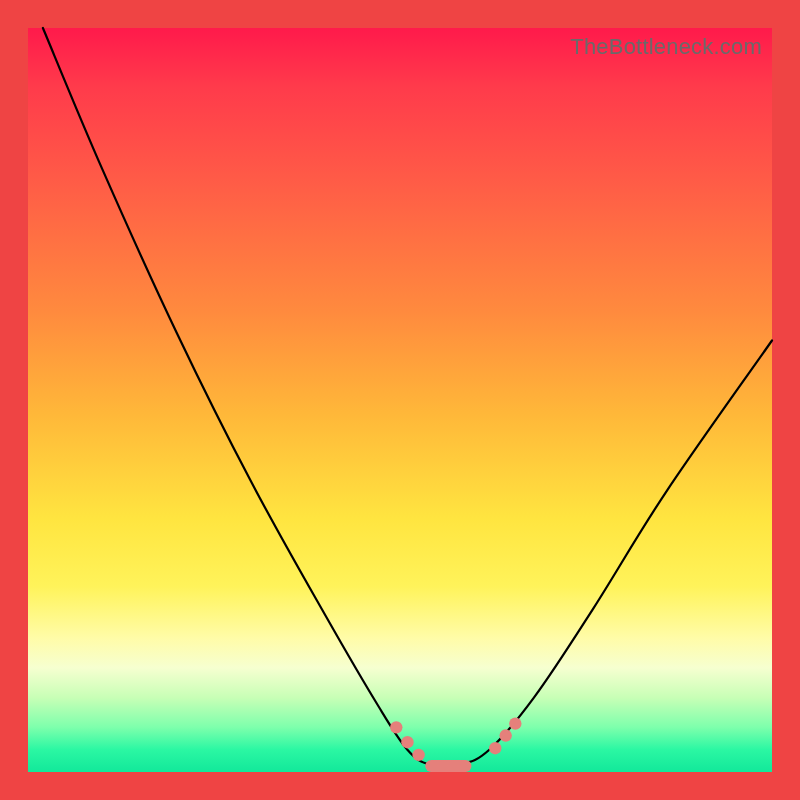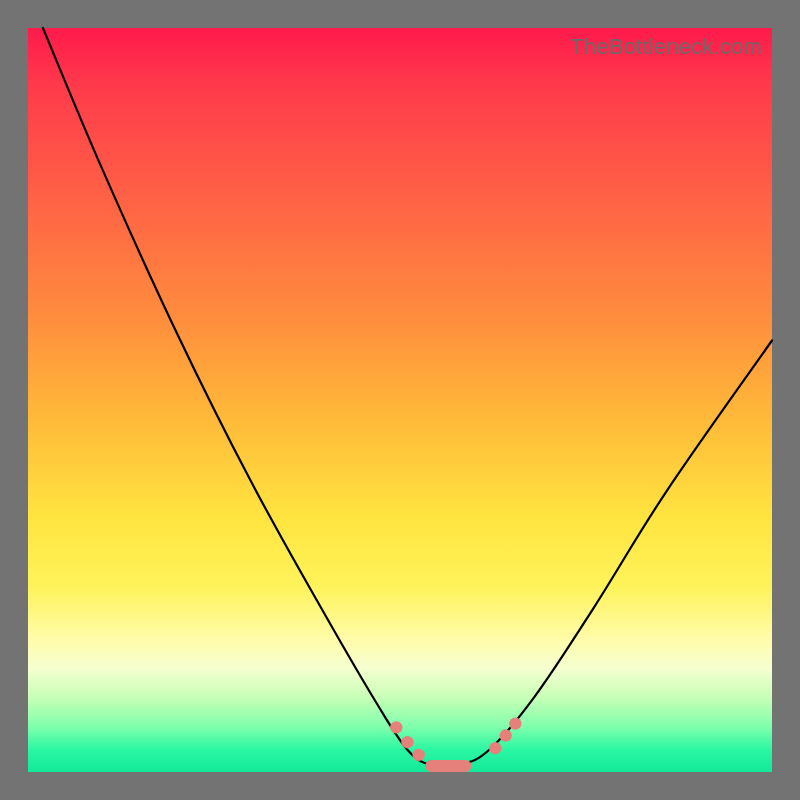--- a/index.html
+++ b/index.html
@@ -8,21 +8,21 @@
     width: 800px;
     height: 800px;
     background: #000;
     overflow: hidden;
     font-family: Arial, Helvetica, sans-serif;
   }
   .frame {
     position: absolute;
     left: 0; top: 0;
     width: 800px; height: 800px;
-    background: #737373;
+    background: #ef4444;
   }
   .plot {
     position: absolute;
     left: 28px;
     top: 28px;
     width: 744px;
     height: 744px;
     
     background: linear-gradient(
       to bottom,

